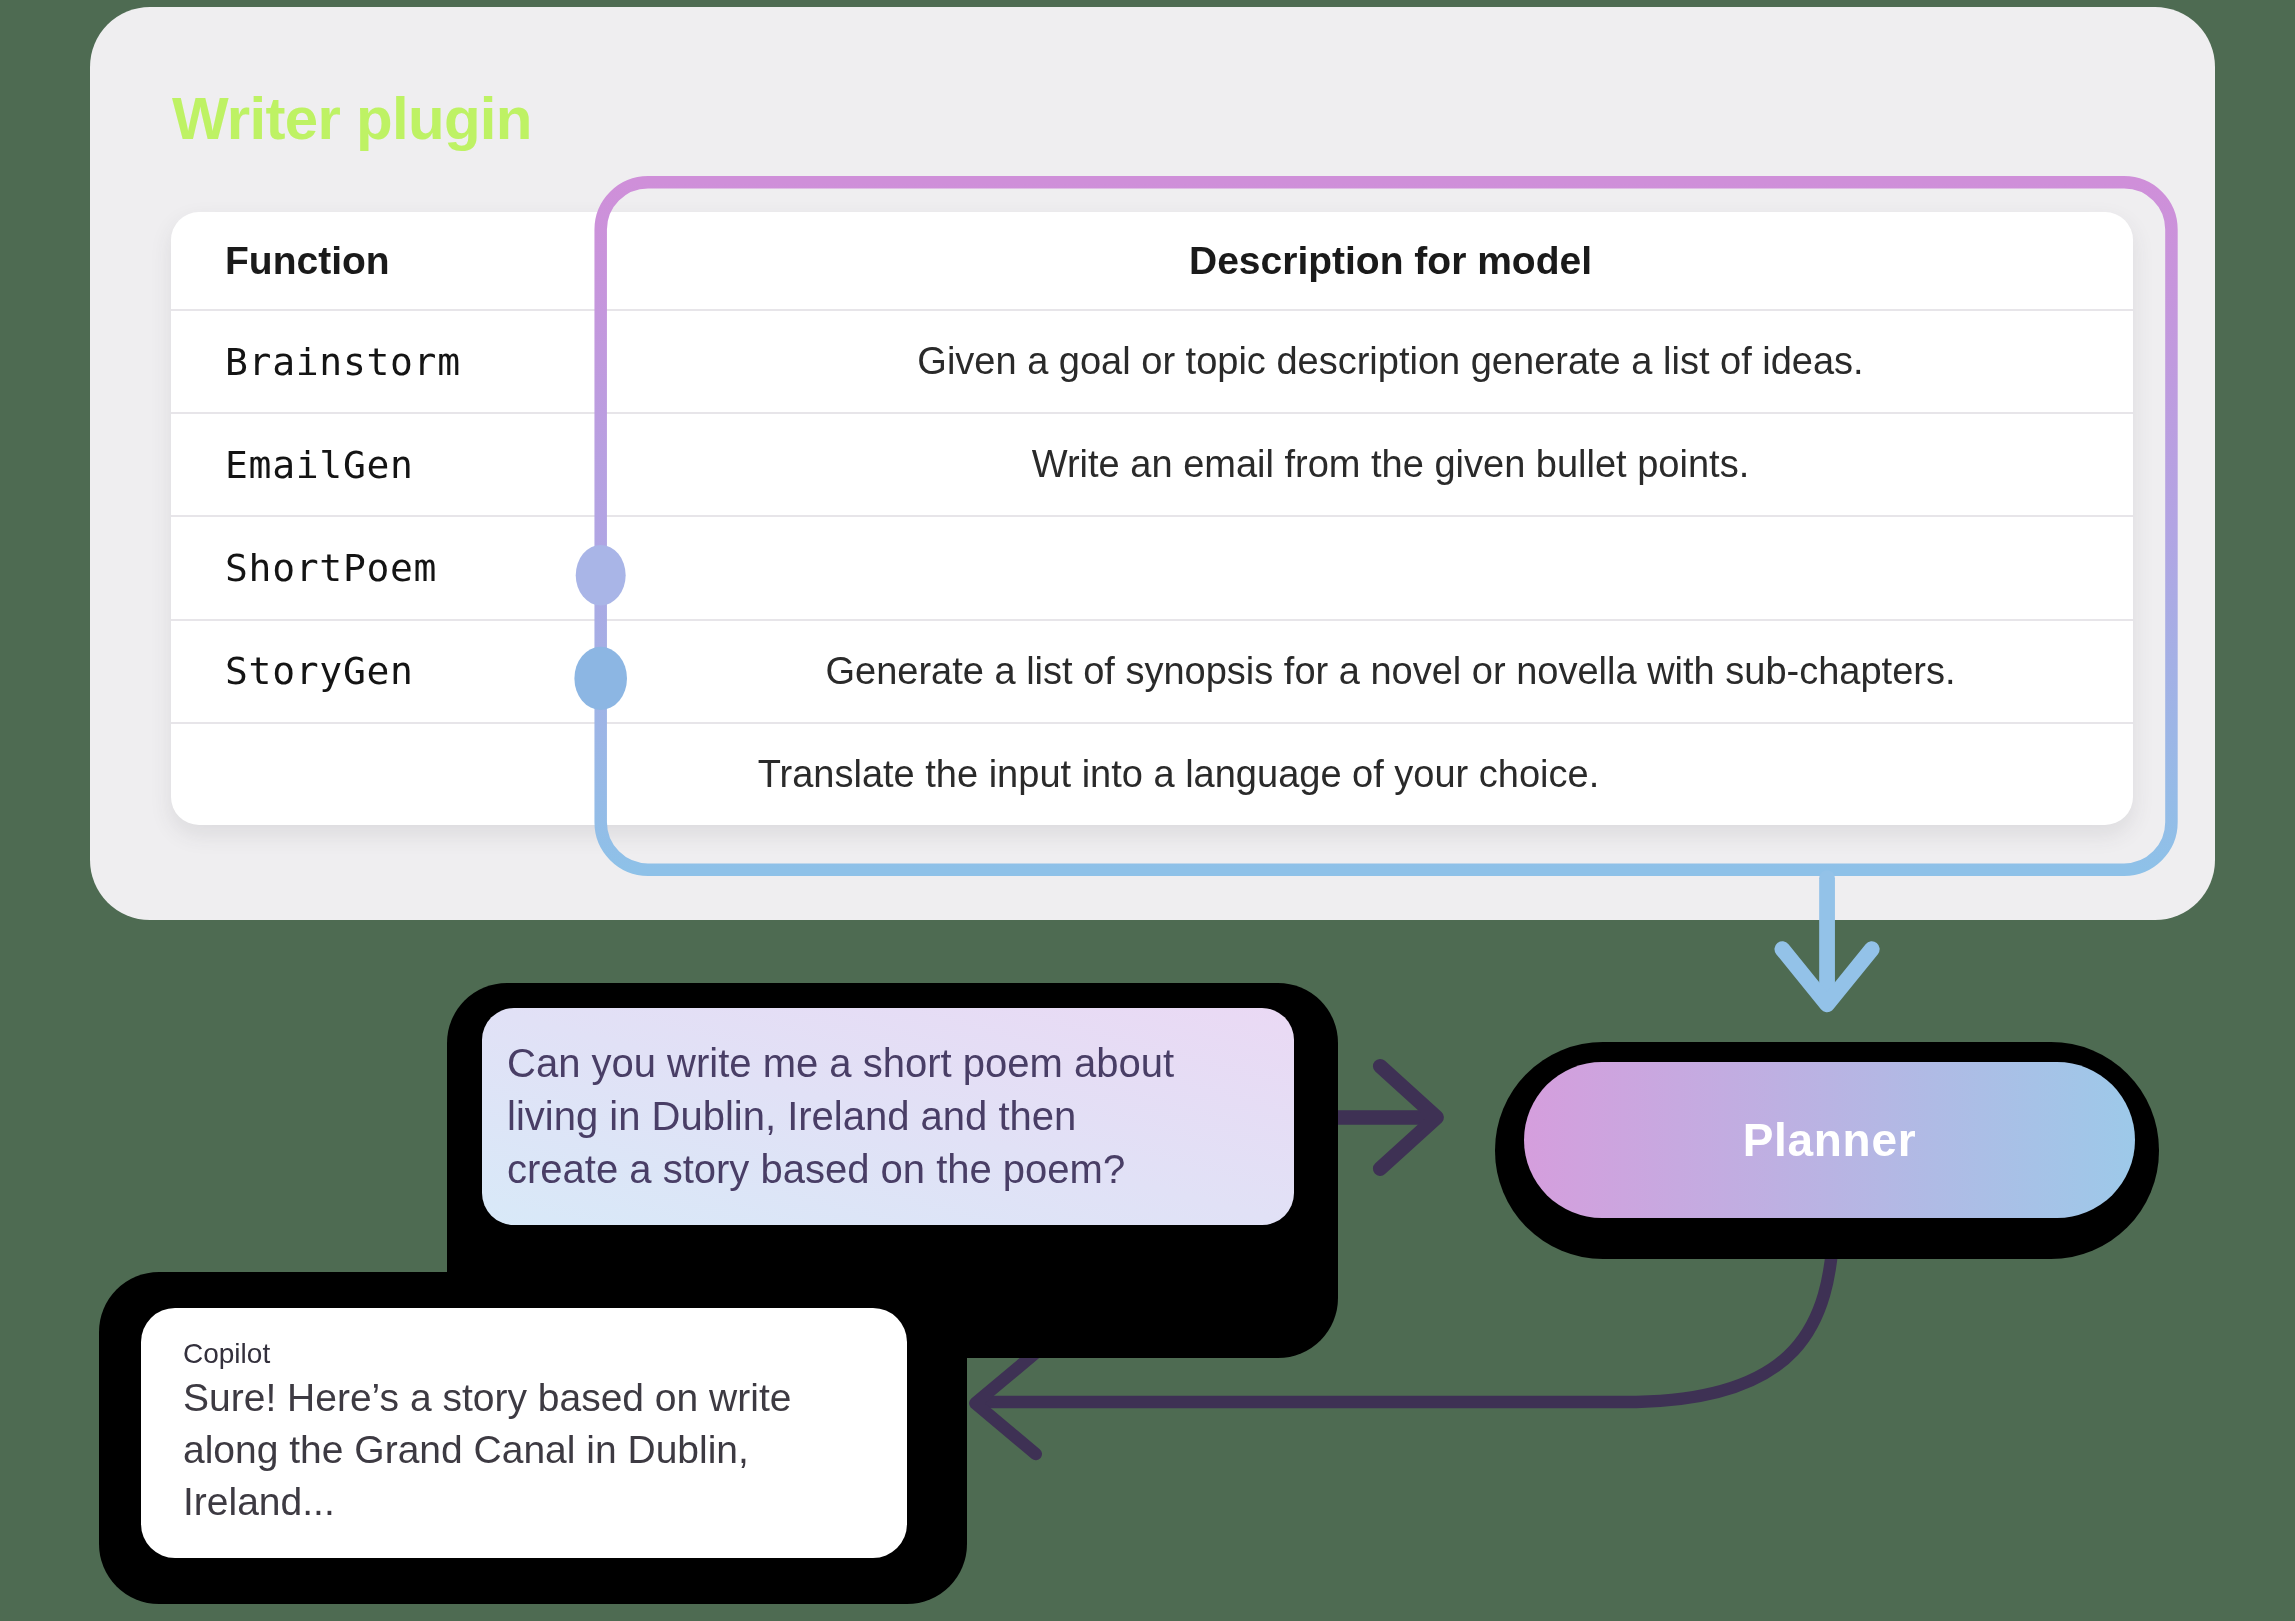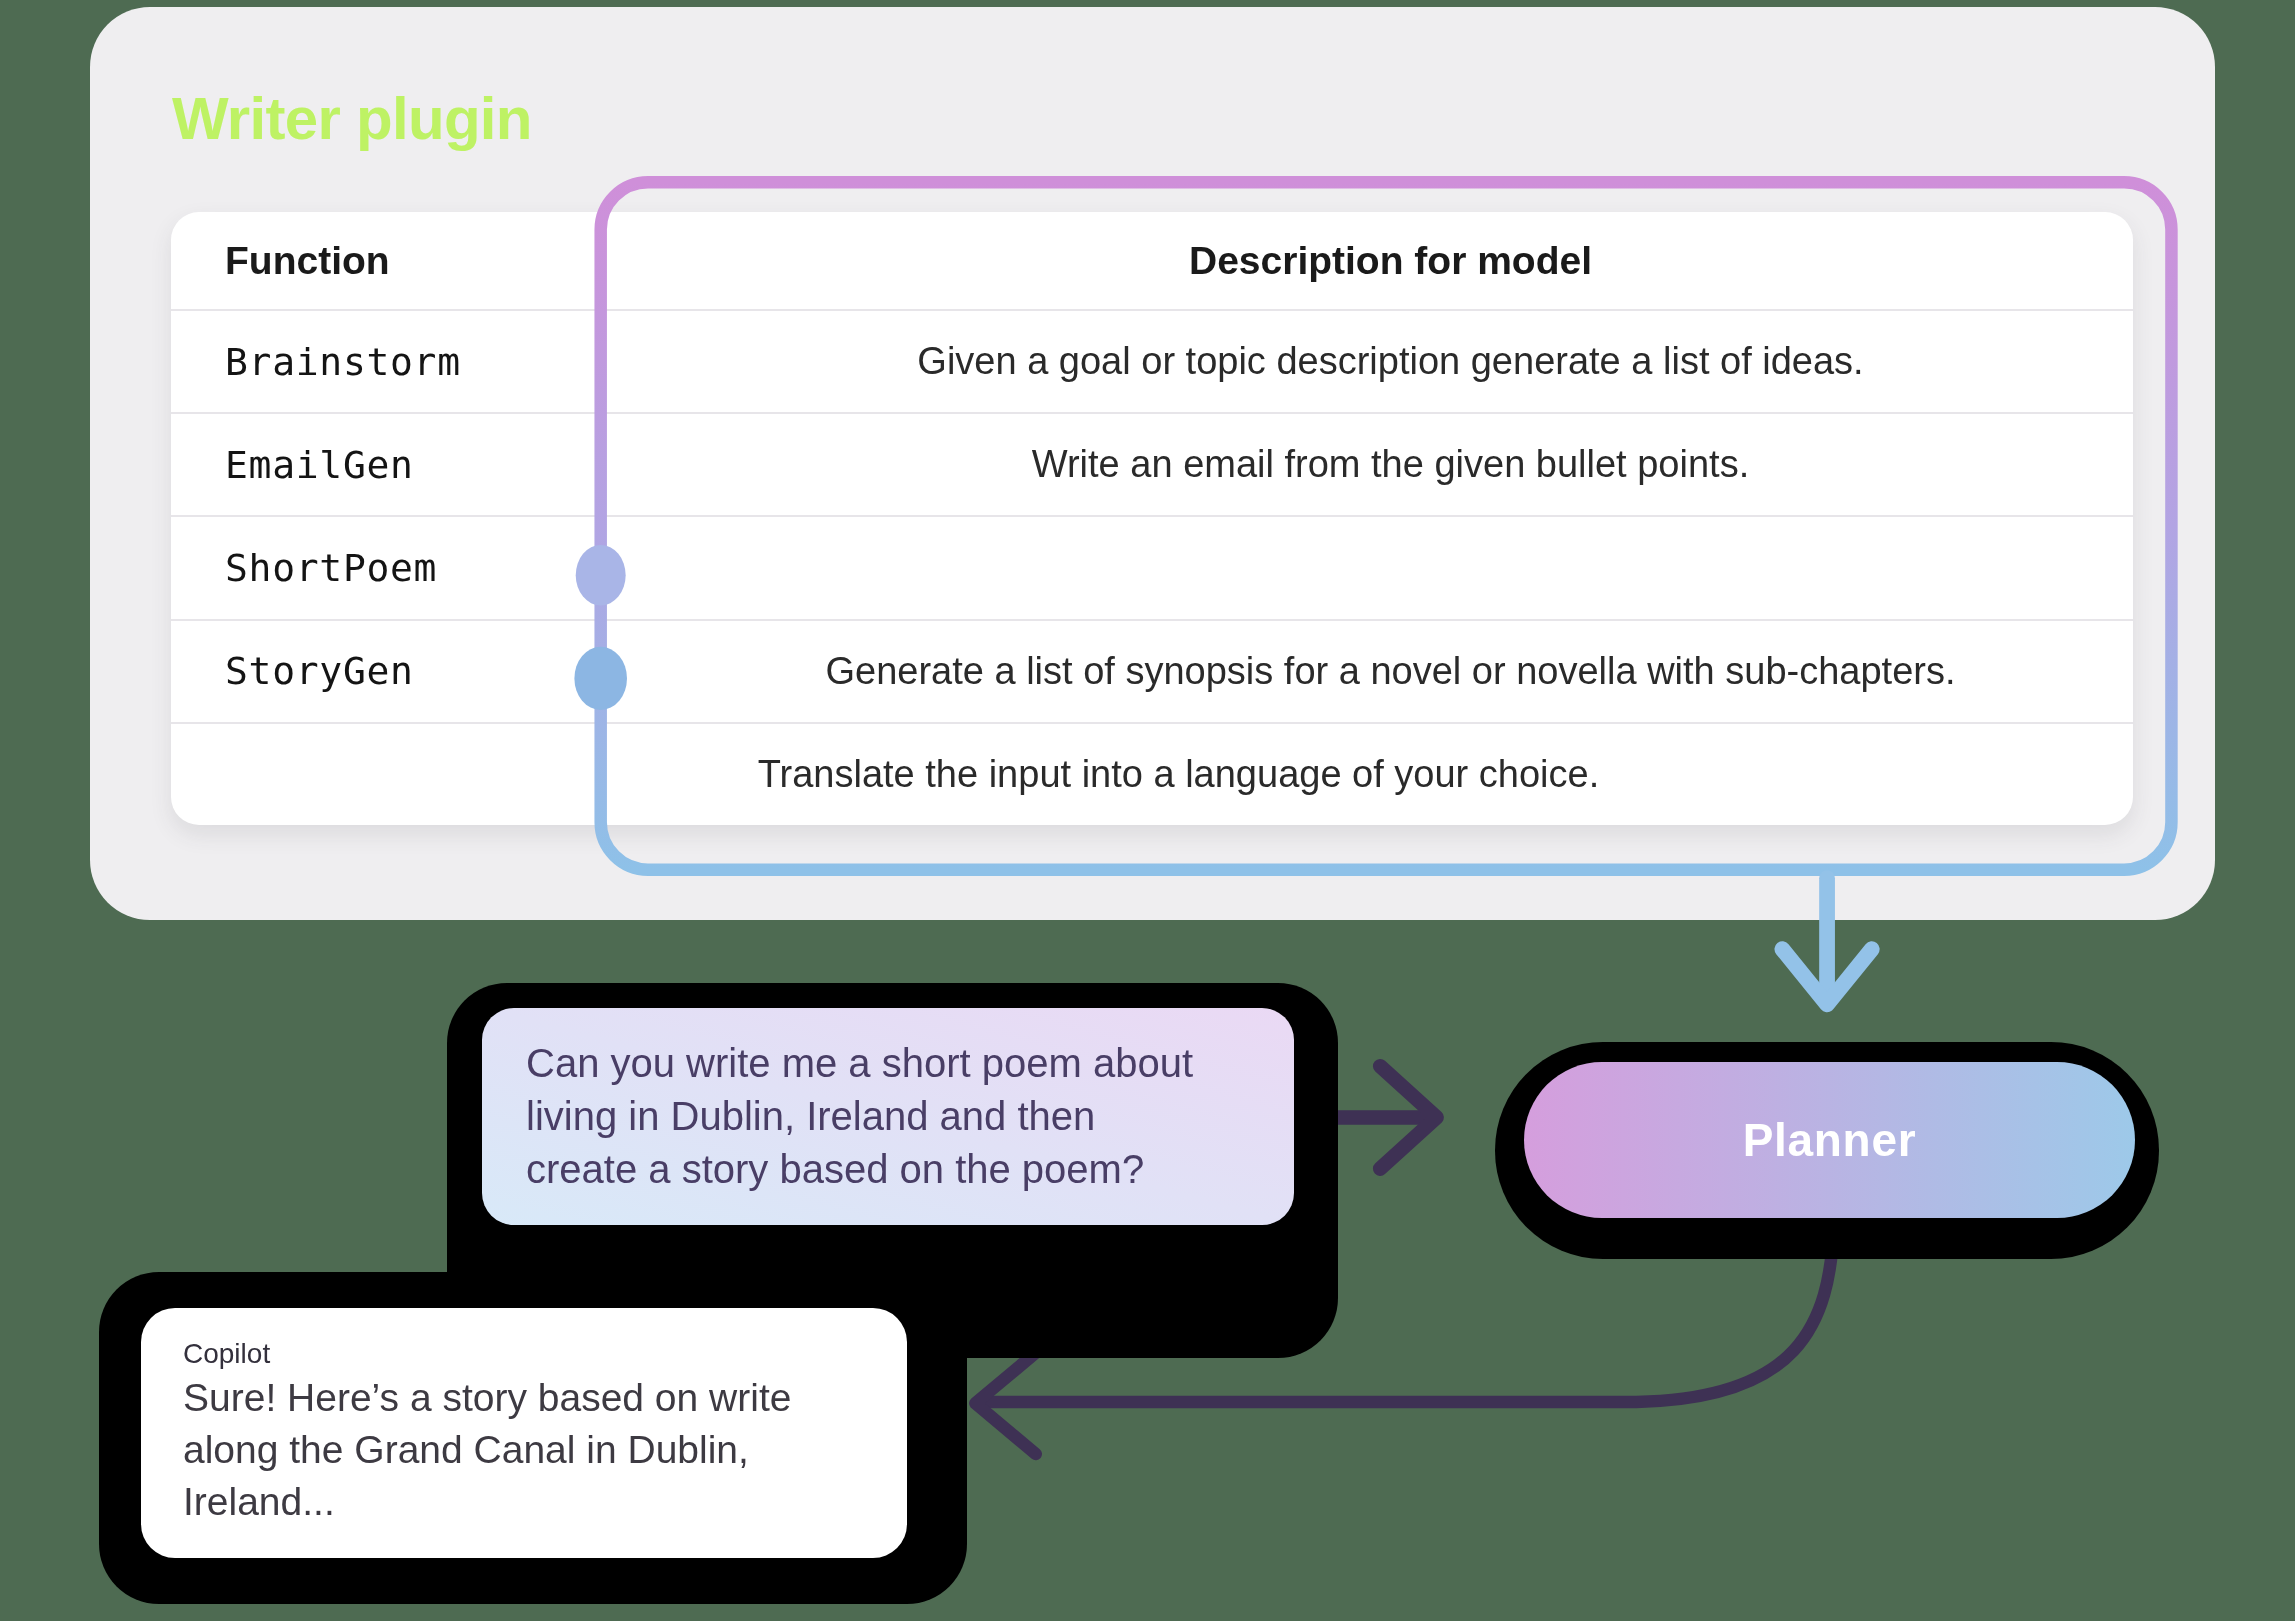--- a/index.html
+++ b/index.html
@@ -43,21 +43,21 @@
   
   .backdrop{position:absolute;background:var(--shadow);z-index:3;}
   .bd-user{left:447px;top:983px;width:891px;height:375px;border-radius:60px;}
   .bd-planner{left:1495px;top:1042px;width:664px;height:217px;border-radius:108px;}
   .bd-copilot{left:99px;top:1272px;width:868px;height:332px;border-radius:60px;}
 
   
   .user-bubble{position:absolute;left:482px;top:1008px;width:812px;height:217px;
         border-radius:32px;z-index:4;
         background:linear-gradient(to top right,var(--user-bubble-from),var(--user-bubble-to));
-        display:flex;flex-direction:column;justify-content:center;padding-left:44px;}
+        display:flex;flex-direction:column;justify-content:center;padding-left:25px;}
   .user-bubble .line{font-size:40px;line-height:53px;color:var(--user-bubble-text);}
 
   
   .planner{position:absolute;left:1524px;top:1062px;width:611px;height:156px;
         border-radius:79px;z-index:4;
         background:linear-gradient(90deg,var(--pill-from),var(--pill-to));
         display:flex;align-items:center;justify-content:center;}
   .planner .label{font-size:46px;font-weight:bold;color:#ffffff;letter-spacing:0.7px;}
 
   

